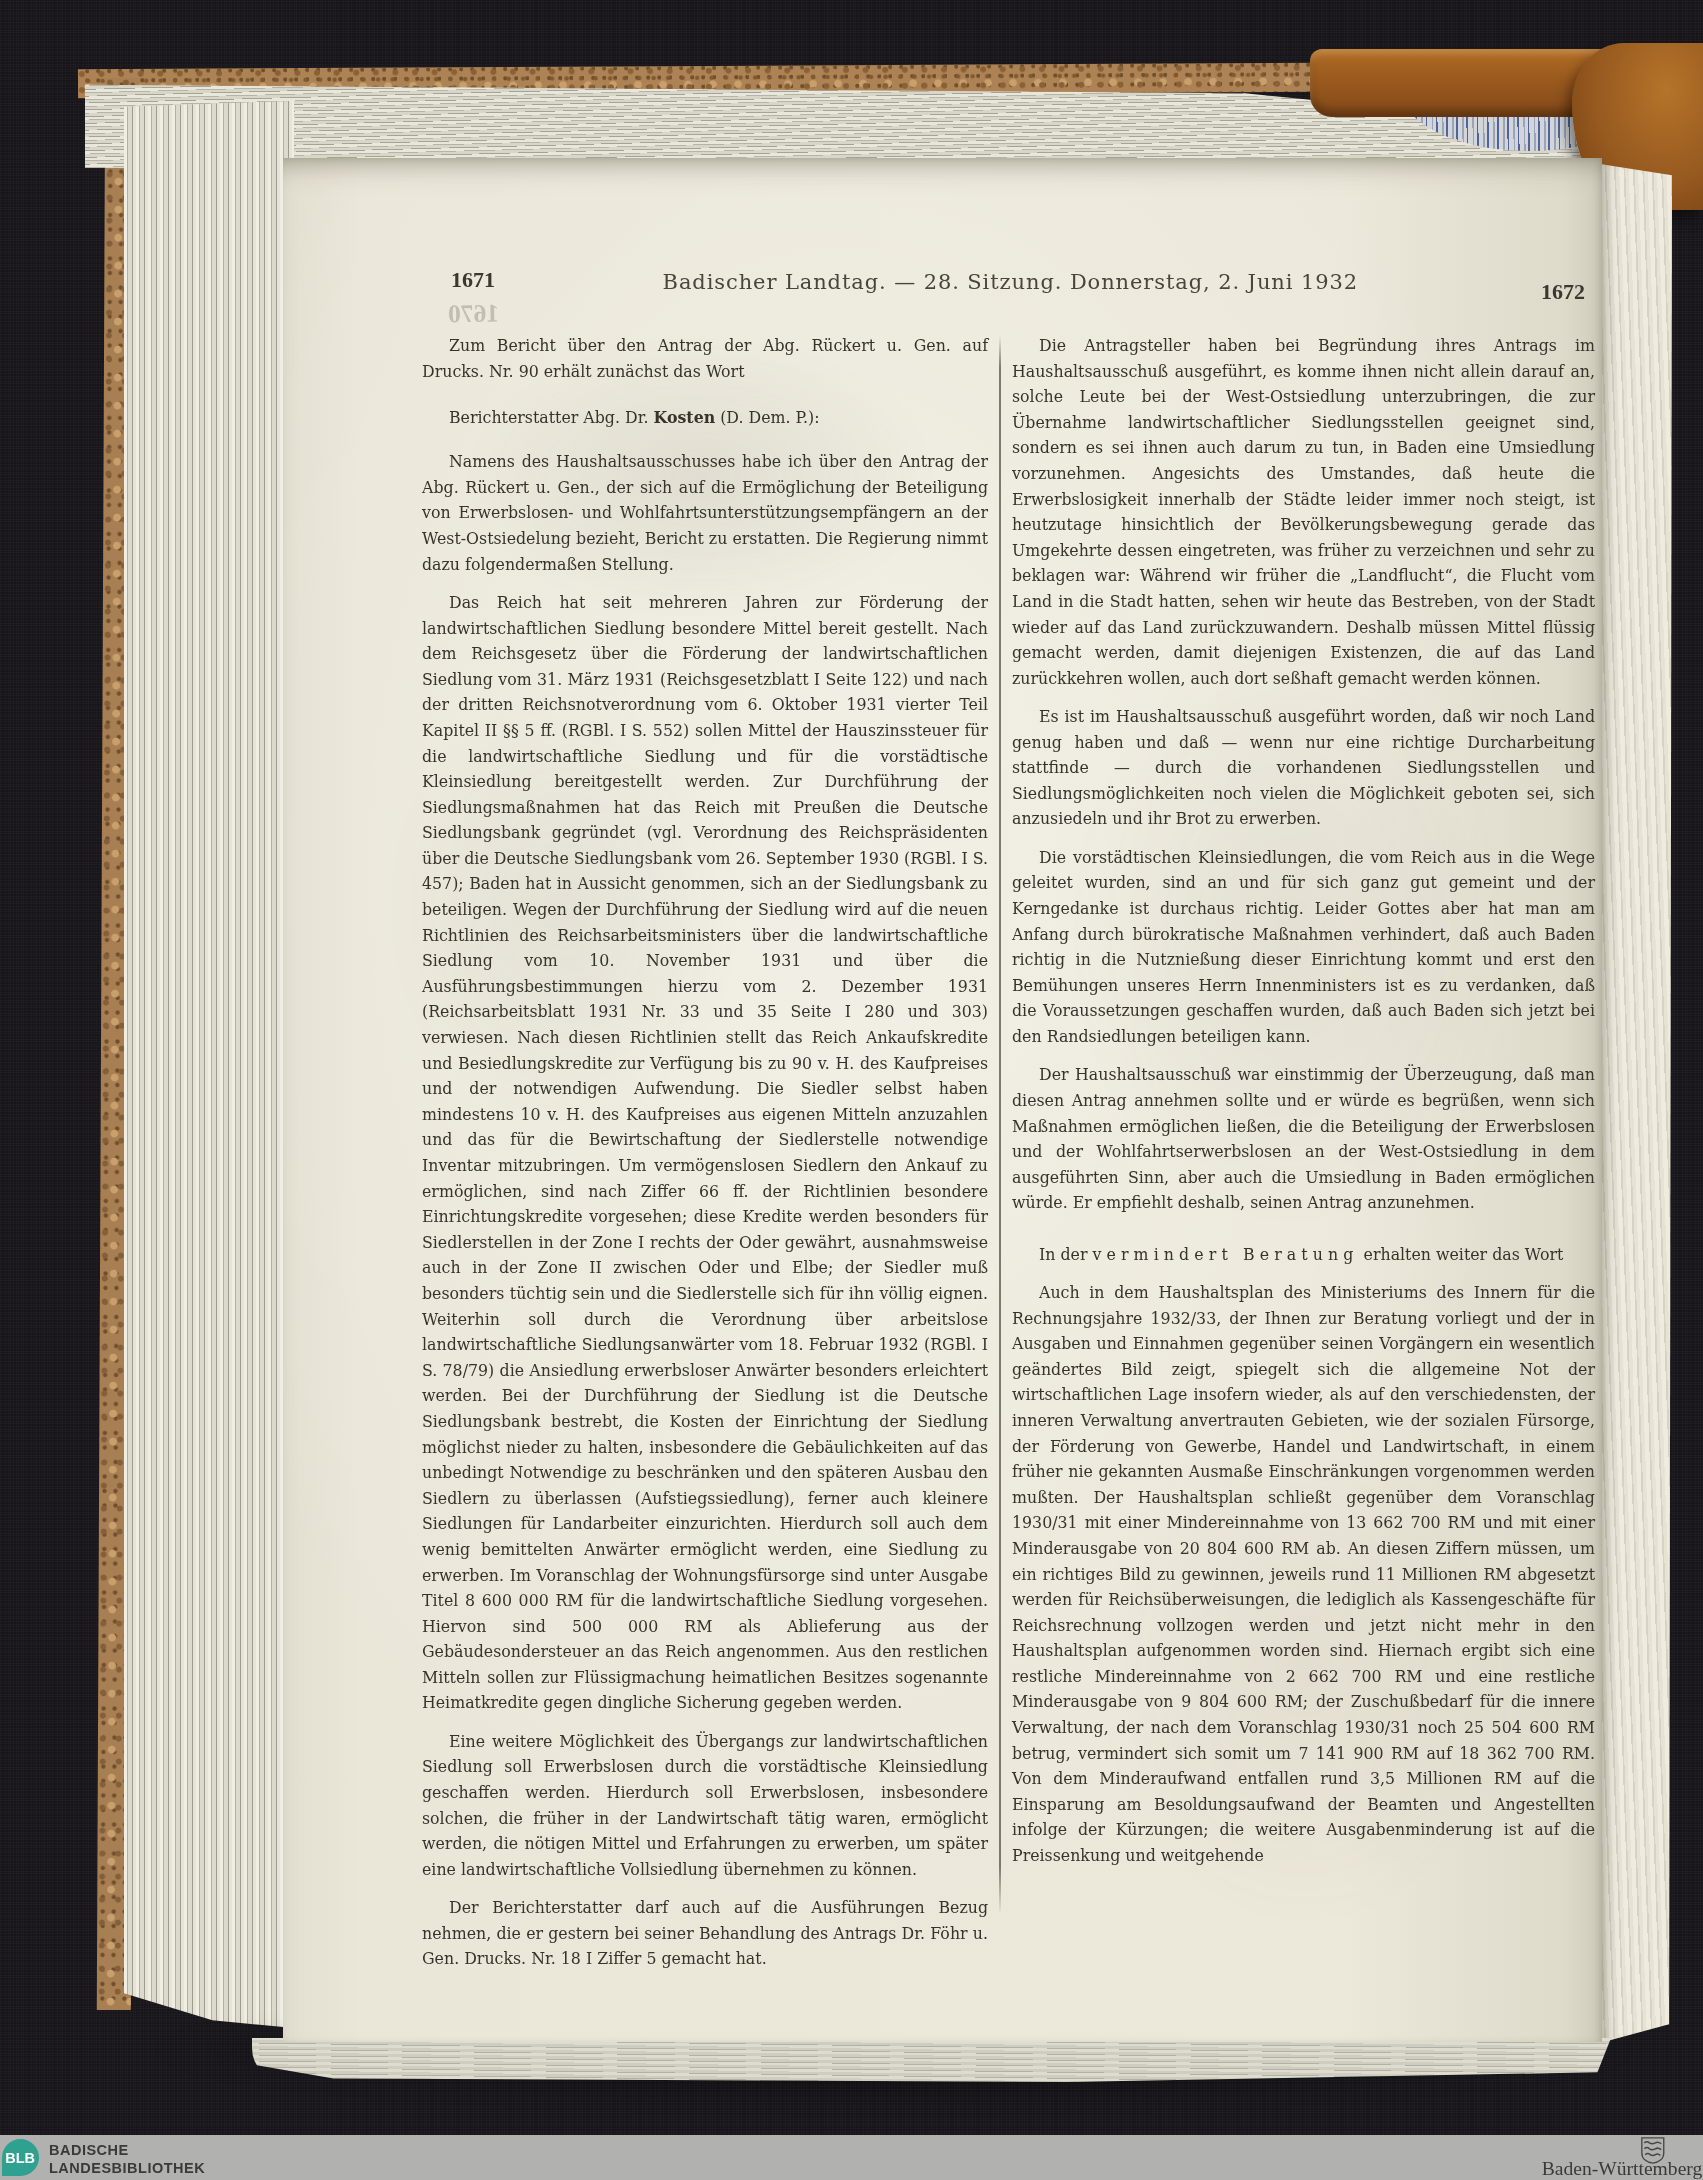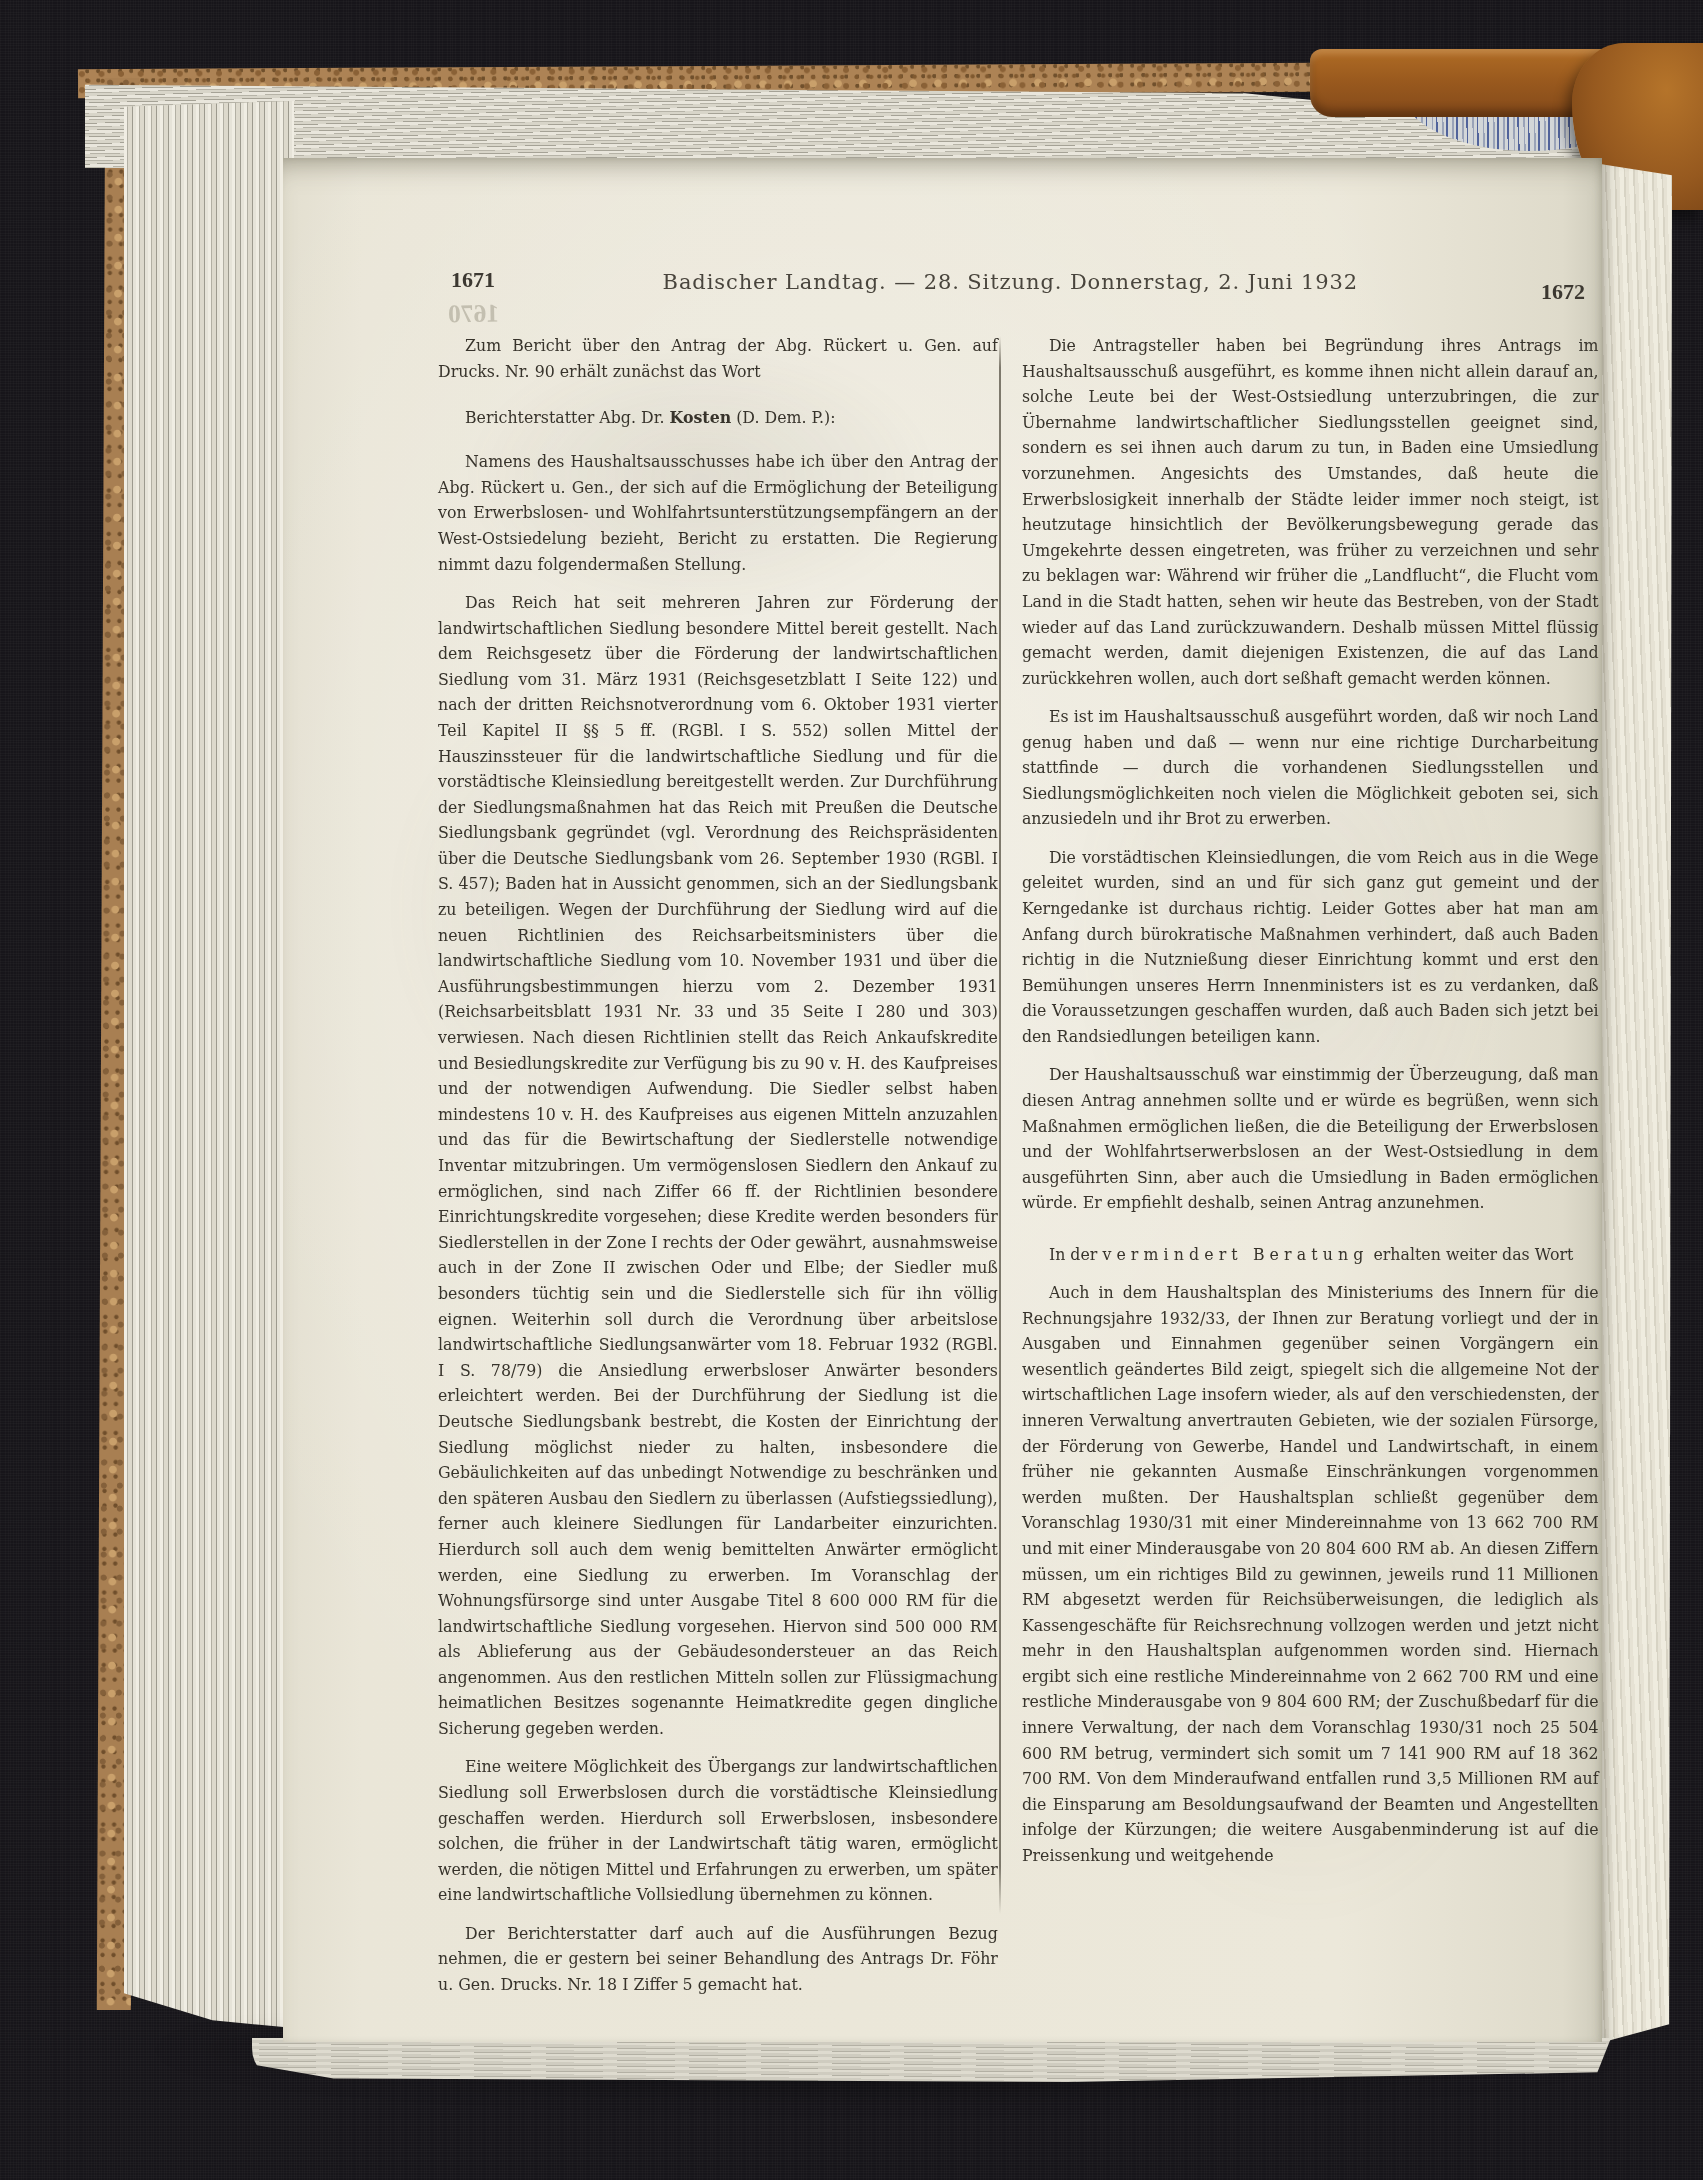--- a/index.html
+++ b/index.html
@@ -106,21 +106,21 @@
   .ghost-pn{
     position:absolute;left:25.6px;top:34px;font-family:"Liberation Serif",serif;font-weight:bold;font-size:25.6px;
     color:rgba(130,124,106,0.38);transform:scaleX(-1) rotate(1deg);
   }
   .head-center{
     position:absolute;left:50%;top:5.1px;transform:translateX(-50%);
     font-size:21px;letter-spacing:0.9px;color:#49453d;white-space:nowrap;
   }
 
   .columns{position:relative;display:flex;}
-  .col{text-align:justify;font-size:15.8px;line-height:25.6px;margin-left:16px;}
+  .col{text-align:justify;font-size:15.8px;line-height:25.6px;}
   .col.left{width:566px;margin-right:24px;}
   .col.right{width:583px;margin-left:0;}
   .col p{margin:0 0 12.8px 0;text-indent:27px;}
   .col-divider{
     position:absolute;left:577px;top:3.4px;width:1.7px;height:1578px;
     background:linear-gradient(180deg, rgba(120,115,100,0.0), rgba(106,101,88,0.85) 2%, rgba(106,101,88,0.85) 97%, rgba(120,115,100,0));
   }
   .speaker-head{margin:20.4px 0 19px 0 !important;}
   .speaker-head b{font-weight:bold;}
   .transition-p{margin-top:25.6px !important;}
@@ -193,15 +193,33 @@
         <p>Die Antragsteller haben bei Begründung ihres Antrags im Haushaltsausschuß ausgeführt, es komme ihnen nicht allein darauf an, solche Leute bei der West-Ostsiedlung unterzubringen, die zur Übernahme landwirtschaftlicher Siedlungsstellen geeignet sind, sondern es sei ihnen auch darum zu tun, in Baden eine Umsiedlung vorzunehmen. Angesichts des Umstandes, daß heute die Erwerbslosigkeit innerhalb der Städte leider immer noch steigt, ist heutzutage hinsichtlich der Bevölkerungsbewegung gerade das Umgekehrte dessen eingetreten, was früher zu verzeichnen und sehr zu beklagen war: Während wir früher die „Landflucht“, die Flucht vom Land in die Stadt hatten, sehen wir heute das Bestreben, von der Stadt wieder auf das Land zurückzuwandern. Deshalb müssen Mittel flüssig gemacht werden, damit diejenigen Existenzen, die auf das Land zurückkehren wollen, auch dort seßhaft gemacht werden können.</p>
         <p>Es ist im Haushaltsausschuß ausgeführt worden, daß wir noch Land genug haben und daß — wenn nur eine richtige Durcharbeitung stattfinde — durch die vorhandenen Siedlungsstellen und Siedlungsmöglichkeiten noch vielen die Möglichkeit geboten sei, sich anzusiedeln und ihr Brot zu erwerben.</p>
         <p>Die vorstädtischen Kleinsiedlungen, die vom Reich aus in die Wege geleitet wurden, sind an und für sich ganz gut gemeint und der Kerngedanke ist durchaus richtig. Leider Gottes aber hat man am Anfang durch bürokratische Maßnahmen verhindert, daß auch Baden richtig in die Nutznießung dieser Einrichtung kommt und erst den Bemühungen unseres Herrn Innenministers ist es zu verdanken, daß die Voraussetzungen geschaffen wurden, daß auch Baden sich jetzt bei den Randsiedlungen beteiligen kann.</p>
         <p>Der Haushaltsausschuß war einstimmig der Überzeugung, daß man diesen Antrag annehmen sollte und er würde es begrüßen, wenn sich Maßnahmen ermöglichen ließen, die die Beteiligung der Erwerbslosen und der Wohlfahrtserwerbslosen an der West-Ostsiedlung in dem ausgeführten Sinn, aber auch die Umsiedlung in Baden ermöglichen würde. Er empfiehlt deshalb, seinen Antrag anzunehmen.</p>
         <p class="transition-p"><span>In der </span><span class="spaced">vermindert Beratung</span><span> erhalten weiter das Wort</span></p>
         <p>Auch in dem Haushaltsplan des Ministeriums des Innern für die Rechnungsjahre 1932/33, der Ihnen zur Beratung vorliegt und der in Ausgaben und Einnahmen gegenüber seinen Vorgängern ein wesentlich geändertes Bild zeigt, spiegelt sich die allgemeine Not der wirtschaftlichen Lage insofern wieder, als auf den verschiedensten, der inneren Verwaltung anvertrauten Gebieten, wie der sozialen Fürsorge, der Förderung von Gewerbe, Handel und Landwirtschaft, in einem früher nie gekannten Ausmaße Einschränkungen vorgenommen werden mußten. Der Haushaltsplan schließt gegenüber dem Voranschlag 1930/31 mit einer Mindereinnahme von 13 662 700 RM und mit einer Minderausgabe von 20 804 600 RM ab. An diesen Ziffern müssen, um ein richtiges Bild zu gewinnen, jeweils rund 11 Millionen RM abgesetzt werden für Reichsüberweisungen, die lediglich als Kassengeschäfte für Reichsrechnung vollzogen werden und jetzt nicht mehr in den Haushaltsplan aufgenommen worden sind. Hiernach ergibt sich eine restliche Mindereinnahme von 2 662 700 RM und eine restliche Minderausgabe von 9 804 600 RM; der Zuschußbedarf für die innere Verwaltung, der nach dem Voranschlag 1930/31 noch 25 504 600 RM betrug, vermindert sich somit um 7 141 900 RM auf 18 362 700 RM. Von dem Minderaufwand entfallen rund 3,5 Millionen RM auf die Einsparung am Besoldungsaufwand der Beamten und Angestellten infolge der Kürzungen; die weitere Ausgabenminderung ist auf die Preissenkung und weitgehende</p>
       </div>
     </div>
   </div>
 
+  <div class="footer-bar" style="background: rgb(177, 177, 175);">
+    <div class="blb-logo" style="background: rgb(47, 161, 145);">
+        <span>BLB</span>
+      </div>
+    <div class="lib-name">
+      <div>BADISCHE</div>
+      <div>LANDESBIBLIOTHEK</div>
+    </div>
+    <div class="bw-brand">
+      <svg class="bw-crest" width="25.6" height="27" viewBox="0 0 30 32">
+        <path d="M2 1 h26 v18 c0 7 -6 11 -13 12 C8 30 2 26 2 19 Z" fill="none" stroke="#474747" stroke-width="1.6"></path>
+        <path d="M5 7 q3 -3 6 0 q3 2 7 0 q3 -2 7 1" fill="none" stroke="#474747" stroke-width="1.8"></path>
+        <path d="M5 14 q3 -3 6 0 q3 2 7 0 q3 -2 7 1" fill="none" stroke="#474747" stroke-width="1.8"></path>
+        <path d="M6 21 q3 -3 6 0 q3 2 6 0 q3 -2 6 1" fill="none" stroke="#474747" stroke-width="1.8"></path>
+      </svg>
+      <div class="bw-text">Baden-Württemberg</div>
+    </div>
+  </div>
 
 </div>
 
 
 </body></html>

